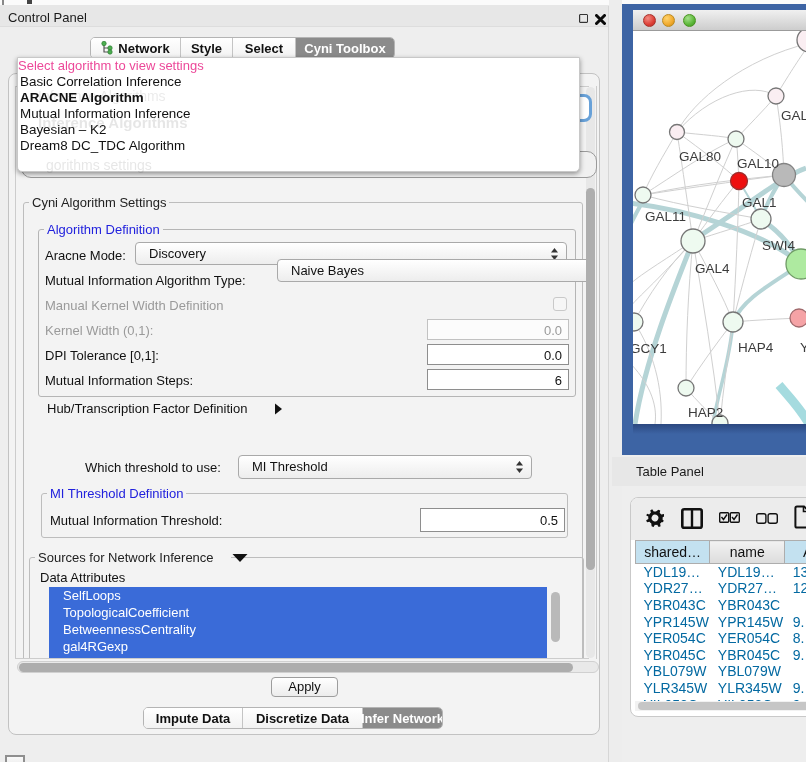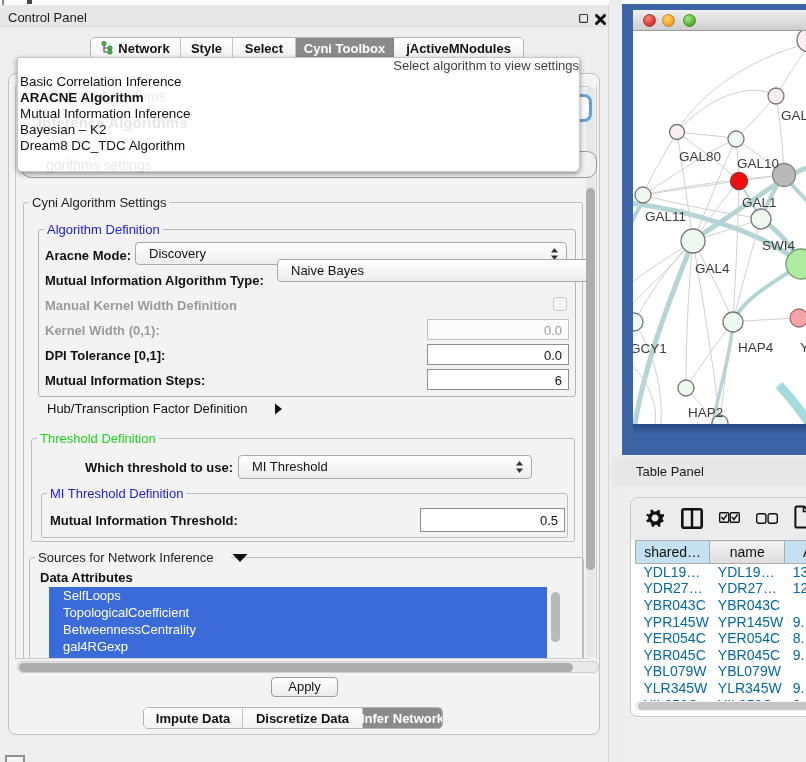--- a/index.html
+++ b/index.html
@@ -22,21 +22,21 @@
 #toptabs { left:90px; top:37px; height:22px; }
 
 
 #mainpanel { left:8px; top:73px; width:592px; height:662px; background:#f3f3f3; border:1px solid #c2c2c2; border-radius:8px; }
 
 
 .group { position:absolute; border:1px solid #bdbdbd; border-radius:3px; }
 .gtitle { position:absolute; top:-8px; left:5px; background:#f3f3f3; padding:0 3px; font-size:13px; color:#222; white-space:nowrap; }
 
 
-.lbl { position:absolute; font-size:13px; font-weight:bold; color:#111; white-space:nowrap; }
+.lbl { position:absolute; font-size:13px; font-weight:normal; color:#111; white-space:nowrap; }
 .lbl.dis { color:#9a9a9a; }
 .combo { position:absolute; background:linear-gradient(#ffffff,#ededed); border:1px solid #a9a9a9; border-radius:4px; font-size:13px; color:#111; }
 .combo .ctext { position:absolute; left:13px; top:3px; }
 .combo .arrows { position:absolute; right:7px; top:50%; margin-top:-7px; width:9px; height:14px; }
 .field { position:absolute; background:#ffffff; border:1.2px solid #8e8e8e; font-size:13px; color:#111; text-align:right; }
 .field .v { position:absolute; right:6px; top:3px; }
 .field.dis { background:#fcfcfc; border-color:#c2c2c2; color:#9a9a9a; }
 
 
 #datalist { left:33px; top:500px; width:498px; height:73px; background:#3a6bd8; overflow:hidden; }
@@ -46,21 +46,21 @@
 .sbv { position:absolute; background:#aeaeae; border-radius:5px; }
 .sbtrack { position:absolute; background:#e9e9e9; border:1px solid #d0d0d0; border-radius:6px; }
 
 
 #apply { left:262px; top:603px; width:67px; height:20px; background:linear-gradient(#ffffff,#ececec); border:1px solid #9d9d9d; border-radius:4px; font-size:13px; color:#111; text-align:center; line-height:18px; }
 
 #bottabs { left:143px; top:707px; height:22px; }
 
 
 #popup { z-index:5; left:17px; top:57px; width:563px; height:115px; background:#ffffff; border:1px solid #c8c8c8; border-radius:0 0 5px 5px; box-shadow:0 2px 5px rgba(0,0,0,0.4); font-size:13.4px; color:#111; }
-#popup .ph { text-align:right; color:#404040; height:16px; line-height:15px; }
+#popup .ph { text-align:left; color:#ec4899; height:16px; line-height:15px; }
 #popup .it { padding-left:2px; height:16px; line-height:16px; white-space:nowrap; }
 
 
 #netwin { left:622px; top:4px; width:184px; height:451px; background:#3d64a4; }
 #nettitle { position:absolute; left:11px; top:6px; right:0; height:21px; background:linear-gradient(#f0f0f0,#cdcdcd); border-bottom:1px solid #9b9b9b; }
 .tl { position:absolute; top:4px; width:13px; height:13px; border-radius:50%; }
 #netcanvas { position:absolute; left:11px; top:27px; right:0; height:393px; background:#ffffff; }
 
 #tp-strip { left:612px; top:457px; width:194px; height:29px; background:#e7e7e7; }
 #tp-strip .t { position:absolute; left:24px; top:7px; font-size:13px; color:#1a1a1a; }
@@ -89,21 +89,20 @@
 <div class="abs tabbar" id="toptabs">
   <div class="seg" style="width:90px;"><svg width="13" height="14" viewBox="0 0 13 14" style="margin-right:4px;">
         <path d="M3 3 L3 11 L8 11 M3 7 L8 7" stroke="#555" stroke-width="1.2" fill="none"></path>
         <circle cx="3" cy="2.5" r="2.2" fill="#4caf50" stroke="#2e7d32" stroke-width="0.7"></circle>
         <circle cx="9" cy="7" r="2.2" fill="#4caf50" stroke="#2e7d32" stroke-width="0.7"></circle>
         <circle cx="9" cy="11" r="2.2" fill="#4caf50" stroke="#2e7d32" stroke-width="0.7"></circle>
       </svg>Network</div>
   <div class="seg" style="width:52px;">Style</div>
   <div class="seg" style="width:63px;">Select</div>
   <div class="seg sel" style="width:98px;">Cyni Toolbox</div>
-  <div class="seg" style="width:129px;">jActiveMNodules</div>
 </div>
 
 <div class="abs" id="mainpanel">
 
   <div class="abs" style="left:523px;top:20px;width:60px;height:28px;border:3px solid #68a1d8;border-radius:8px;background:#ffffff;z-index:1;"></div>
   <div class="abs" style="left:12px;top:77px;width:576px;height:27px;border:1.5px solid #9a9a9a;border-radius:10px;background:#f0f0f0;z-index:1;"></div>
   <div class="abs" style="left:587px;top:12px;width:1px;height:573px;background:#cccccc;z-index:0;"></div>
 
   <div class="abs" id="viewport" style="left:6px;top:12px;width:574px;height:573px;border:1px solid #cccccc;border-right:none;background:#f3f3f3;overflow:hidden;">
 
@@ -143,23 +142,20 @@
     <div class="lbl" style="left:29px;top:286px;">Mutual Information Steps:</div>
     <div class="field" style="left:411px;top:282px;width:142px;height:21px;">
         <span class="v">6</span>
       </div>
 
     <div class="abs" style="left:31px;top:314px;font-size:13px;color:#111;">Hub/Transcription Factor Definition</div>
     <svg class="abs" style="left:258px;top:316px;" width="9" height="12" viewBox="0 0 9 12">
         <path d="M1 0.5 L8 6 L1 11.5 Z" fill="#111"></path>
       </svg>
 
-    <div class="group" style="left:15px;top:351px;width:544px;height:104px;">
-      <div class="gtitle" style="color:#21d421;">Threshold Definition</div>
-    </div>
     <div class="lbl" style="left:69px;top:373px;">Which threshold to use:</div>
     <div class="combo" style="left:222px;top:368px;width:294px;height:24px;">
         <span class="ctext">MI Threshold</span>
         <svg class="arrows" viewBox="0 0 9 14">
           <path d="M4.5 1 L8 5.5 L1 5.5 Z" fill="#333"></path>
           <path d="M4.5 13 L8 8.5 L1 8.5 Z" fill="#333"></path>
         </svg>
       </div>
     <div class="group" style="left:25px;top:406px;width:527px;height:45px;">
       <div class="gtitle" style="color:#2121dd;">MI Threshold Definition</div>

